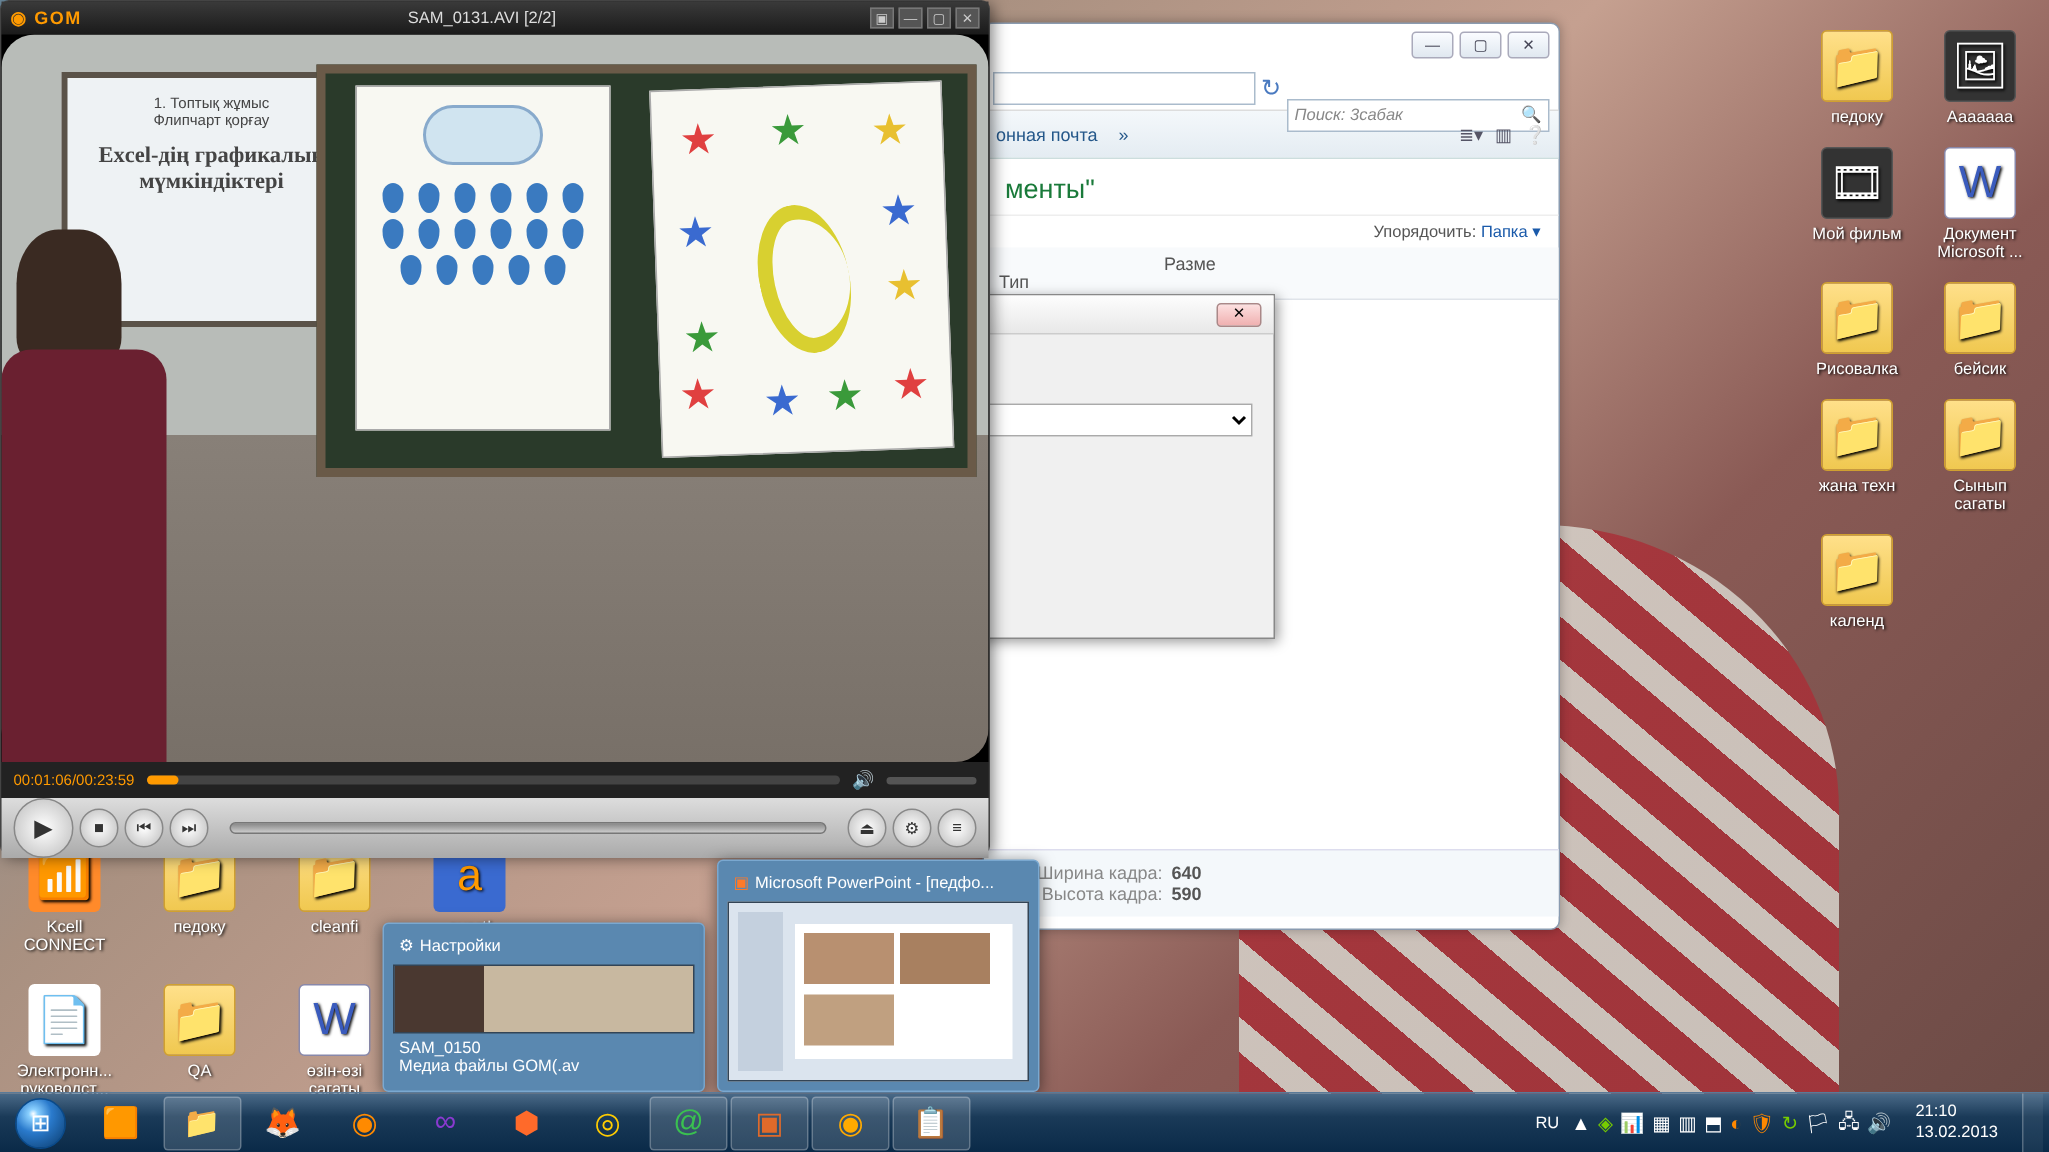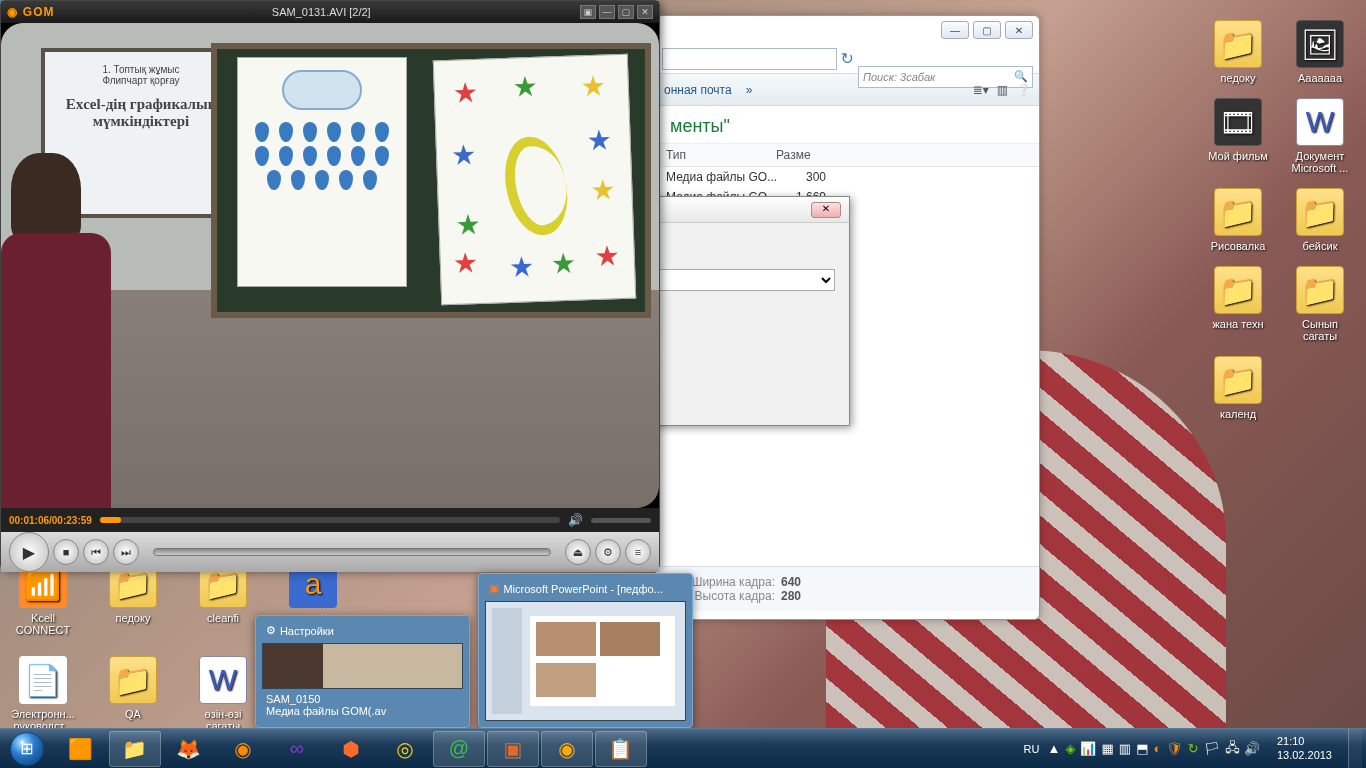--- a/index.html
+++ b/index.html
@@ -32,21 +32,21 @@
 .poster2{left:220px;top:8px;width:195px;height:245px;transform:rotate(-2deg);}
 .cloud{width:80px;height:40px;background:#d0e4f0;border-radius:20px;margin:12px auto;border:2px solid #88aacc;}
 .drops{display:flex;flex-wrap:wrap;padding:0 15px;gap:4px 10px;justify-content:center;}
 .drop{width:14px;height:20px;background:#3a7ac0;border-radius:50% 50% 50% 50%/60% 60% 40% 40%;transform:rotate(180deg);}
 .stars{position:absolute;inset:8px;}
 .star{position:absolute;font-size:28px;}
 .moon{position:absolute;left:60px;top:70px;width:60px;height:100px;border:10px solid #d8d030;border-right:transparent;border-radius:50%;transform:rotate(-10deg);}
 .teacher{position:absolute;left:0;top:130px;width:115px;height:380px;}
 .teacher .head{width:70px;height:90px;background:#3a2a22;border-radius:40% 40% 20% 20%;margin-left:10px;}
 .teacher .body{width:110px;height:280px;background:#6a2030;border-radius:20px 20px 0 0;margin-top:-10px;}
-.gom-seek{height:24px;background:#222;display:flex;align-items:center;padding:0 8px;gap:8px;font-size:10px;color:#ff9a00;font-family:monospace;font-weight:bold;}
+.gom-seek{height:24px;background:#222;display:flex;align-items:center;padding:0 8px;gap:8px;font-size:10px;color:#ff9a00;font-family:monospace;}
 .seek-track{flex:1;height:6px;background:#444;border-radius:3px;position:relative;}
 .seek-track::after{content:"";position:absolute;left:0;top:0;width:4.6%;height:100%;background:#ff9a00;border-radius:3px;}
 .vol-ic{color:#aaa;font-size:12px;}
 .gom-controls{height:40px;background:linear-gradient(#ddd,#aaa);display:flex;align-items:center;padding:0 8px;gap:4px;}
 .pbtn{width:26px;height:26px;border-radius:50%;background:radial-gradient(#fff,#bbb);border:1px solid #888;display:flex;align-items:center;justify-content:center;font-size:11px;cursor:pointer;color:#333;}
 .pbtn.big{width:40px;height:40px;font-size:16px;}
 .ctrl-slider{flex:1;height:8px;background:linear-gradient(#888,#ccc);border-radius:4px;margin:0 10px;border:1px solid #777;}
 
 
 .explorer{position:absolute;left:655px;top:15px;width:385px;height:605px;background:#fff;border:1px solid #8a9bb0;border-radius:6px;z-index:20;box-shadow:0 0 8px rgba(0,0,0,.3);}
@@ -55,21 +55,21 @@
 .exp-nav{height:30px;display:flex;align-items:center;padding:0 6px;gap:4px;border-bottom:1px solid #ddd;}
 .addr{flex:1;height:22px;border:1px solid #abc;background:#fff;}
 .searchbox{width:175px;height:22px;border:1px solid #abc;background:#fff;display:flex;align-items:center;padding:0 4px;color:#888;font-size:11px;font-style:italic;margin-top:36px;}
 .searchbox .sic{margin-left:auto;color:#4a7ac0;font-style:normal;}
 .exp-toolbar{height:32px;background:linear-gradient(#f4f8fb,#e4ecf2);border-bottom:1px solid #cdd;display:flex;align-items:center;padding:0 8px;gap:14px;font-size:12px;color:#25588a;}
 .exp-toolbar .tright{margin-left:auto;display:flex;gap:8px;color:#556;}
 .libhead{padding:10px 14px 6px;font-size:18px;color:#1a7a3a;border-bottom:1px solid #eee;}
 .arrange{text-align:right;font-size:11px;color:#555;padding:4px 12px;}
 .arrange a{color:#1a5aaa;}
 .cols{display:flex;font-size:12px;color:#555;border-bottom:1px solid #e0e4ea;padding:4px 10px;background:#f8fafc;}
-.cols .c1{flex:0 0 110px;}.cols .c2{flex:1;}
+.cols .c1{flex:0 0 110px;margin-top:12px;}.cols .c2{flex:1;}
 .filerow{display:flex;font-size:12px;padding:3px 10px;color:#333;}
 .filerow .c1{width:110px;overflow:hidden;white-space:nowrap;}
 .filerow .c2{width:50px;text-align:right;}
 .details{position:absolute;bottom:8px;left:0;right:0;border-top:1px solid #dde;padding:8px 14px;font-size:12px;color:#555;background:#f4f8fb;}
 .details div{display:flex;gap:6px;}
 .details .lbl{color:#888;width:105px;text-align:right;}
 
 
 .dialup{position:absolute;left:470px;top:196px;width:380px;height:230px;background:#f0f0f0;border:1px solid #888;z-index:25;box-shadow:2px 2px 8px rgba(0,0,0,.4);}
 .dlg-title{height:26px;background:linear-gradient(#fdfdfd,#e8e8e8);border-bottom:1px solid #ccc;display:flex;align-items:center;padding:0 8px;font-size:12px;}
@@ -144,40 +144,43 @@
   <div class="exp-toolbar">
     <span><span>онная почта</span></span>
     <span>»</span>
     <div class="tright">
       <span>≣▾</span>
       <span>▥</span>
       <span style="color:#2a6acc;">❔</span>
     </div>
   </div>
   <div class="libhead">менты"</div>
+  <div class="arrange">
+    <span>Упорядочить:</span> <a>Папка ▾</a>
+  </div>
   <div class="cols">
     <span class="c1">Тип</span>
     <span class="c2">Разме</span>
   </div>
   <div class="filerow">
     <span class="c1">Медиа файлы GO...</span>
       <span class="c2">300</span>
   </div>
   <div class="filerow">
     <span class="c1">Медиа файлы GO...</span>
       <span class="c2">1 669</span>
   </div>
   <div class="details">
     <div>
         <span class="lbl">Ширина кадра:</span>
         <b>640</b>
       </div>
     <div>
         <span class="lbl">Высота кадра:</span>
-        <b>280</b>
+        <b>590</b>
       </div>
   </div>
 </div>
 
 <div class="dialup">
   <div class="dlg-title">
     <span>мого соединения</span>
     <span class="dlg-x">✕</span>
   </div>
   <div class="dlg-body">

